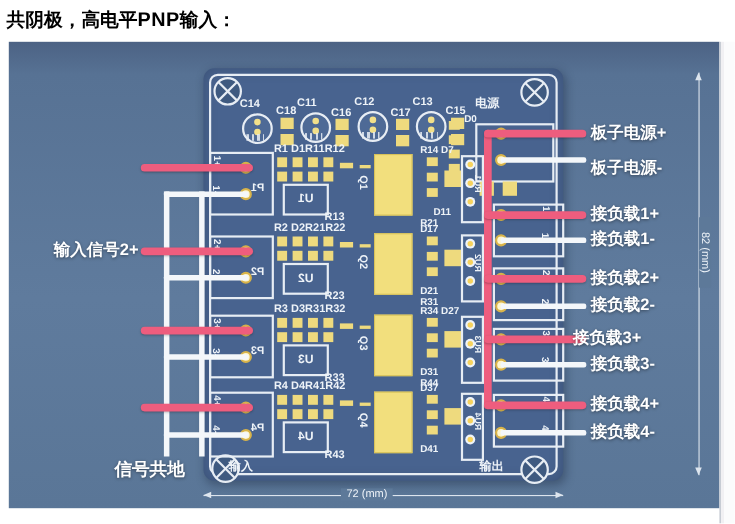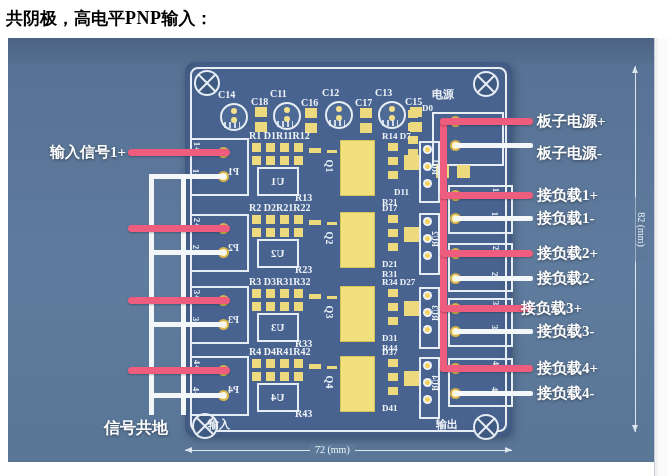--- a/index.html
+++ b/index.html
@@ -1,17 +1,17 @@
 <!DOCTYPE html>
 <html><head>
 <meta charset="utf-8">
 <style>
   html,body{margin:0;padding:0}
   .page{position:relative;width:668px;height:476px;background:#ffffff;overflow:hidden;
-        font-family:Liberation Serif, serif}
+        font-family:Liberation Sans, sans-serif}
   .title{position:absolute;left:6px;top:7px;color:#000;font-weight:bold;font-size:17px;white-space:nowrap}
   .title .pnp{font-size:18px;font-weight:900;letter-spacing:.5px}
   .photo{position:absolute;left:8px;top:38px;width:646px;height:424px;overflow:hidden;
          background:linear-gradient(180deg,#4c6284 0%,#577294 7%,#5f7b9d 55%,#5a7697 100%)}
   .rightstrip{position:absolute;left:654px;top:38px;width:14px;height:438px;
          background:linear-gradient(90deg,#c7ccd4 0 1px,#f1f0f3 1px 4px,#fbfbfc 4px 100%)}
   .pcb{position:absolute;left:177px;top:24px;width:327px;height:375px;background:#48638f;
        border-radius:10px;box-shadow:inset 0 0 14px rgba(0,0,0,.18),2px 3px 9px rgba(15,25,45,.35)}
   .silkborder{position:absolute;left:5px;top:5px;right:5px;bottom:5px;border:2px solid #e7edf4;border-radius:8px}
   .hole{position:absolute;width:22px;height:22px;border:2px solid #e7edf4;border-radius:50%;background:#3f5a80}
@@ -238,21 +238,21 @@
     <div class="pinkline" style="left:432px;top:154px;width:93px"></div>
     <div class="pinkline" style="left:432px;top:212px;width:93px"></div>
     <div class="pinkline" style="left:432px;top:267px;width:93px"></div>
     <div class="pinkline" style="left:432px;top:327px;width:93px"></div>
     <div class="whiteline" style="left:447px;top:105px;width:78px"></div>
     <div class="whiteline" style="left:447px;top:178px;width:78px"></div>
     <div class="whiteline" style="left:447px;top:238px;width:78px"></div>
     <div class="whiteline" style="left:447px;top:291px;width:78px"></div>
     <div class="whiteline" style="left:447px;top:353px;width:78px"></div>
 
-    <div class="anno annoL" style="left:14px;top:105px">输入信号1+</div>
+    <div class="anno annoL" style="left:14px;top:181px">输入信号2+</div>
     <div class="anno" style="left:96px;top:381px;font-size:16px">信号共地</div>
     <div class="anno annoR" style="left:529px;top:74px">板子电源+</div>
     <div class="anno annoR" style="left:529px;top:106px">板子电源-</div>
     <div class="anno annoR" style="left:529px;top:148px">接负载1+</div>
     <div class="anno annoR" style="left:529px;top:171px">接负载1-</div>
     <div class="anno annoR" style="left:529px;top:206px">接负载2+</div>
     <div class="anno annoR" style="left:529px;top:231px">接负载2-</div>
     <div class="anno annoR" style="left:513px;top:261px">接负载3+</div>
     <div class="anno annoR" style="left:529px;top:284px">接负载3-</div>
     <div class="anno annoR" style="left:529px;top:321px">接负载4+</div>

